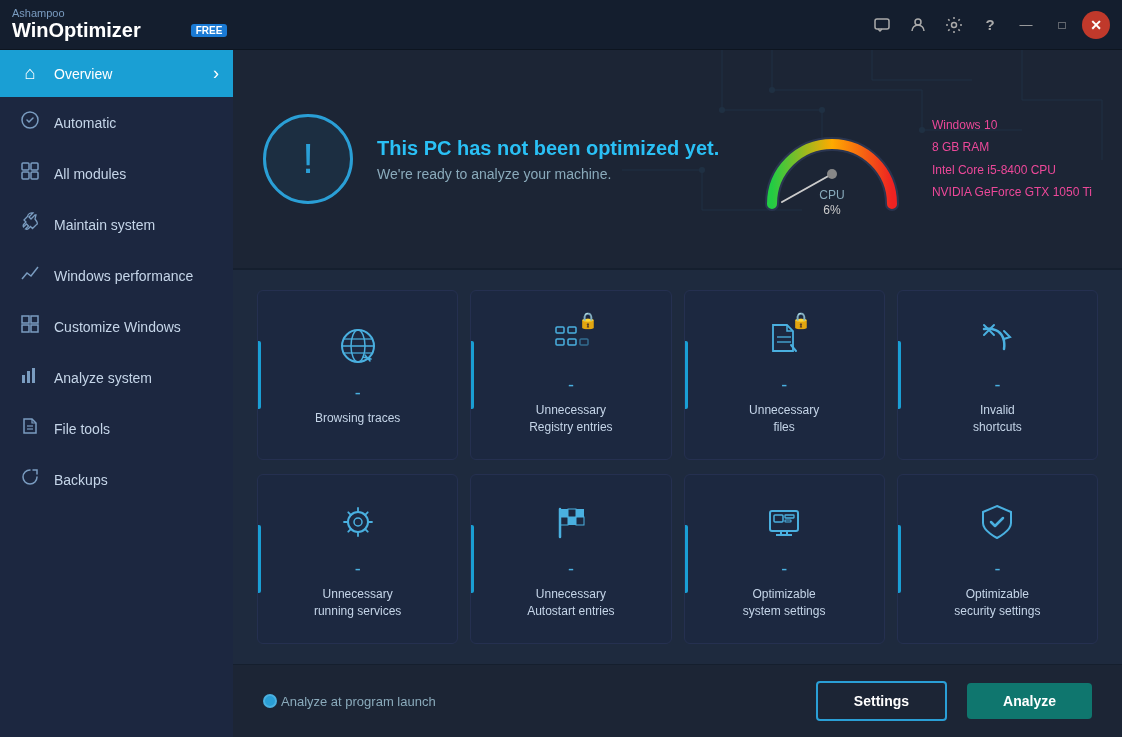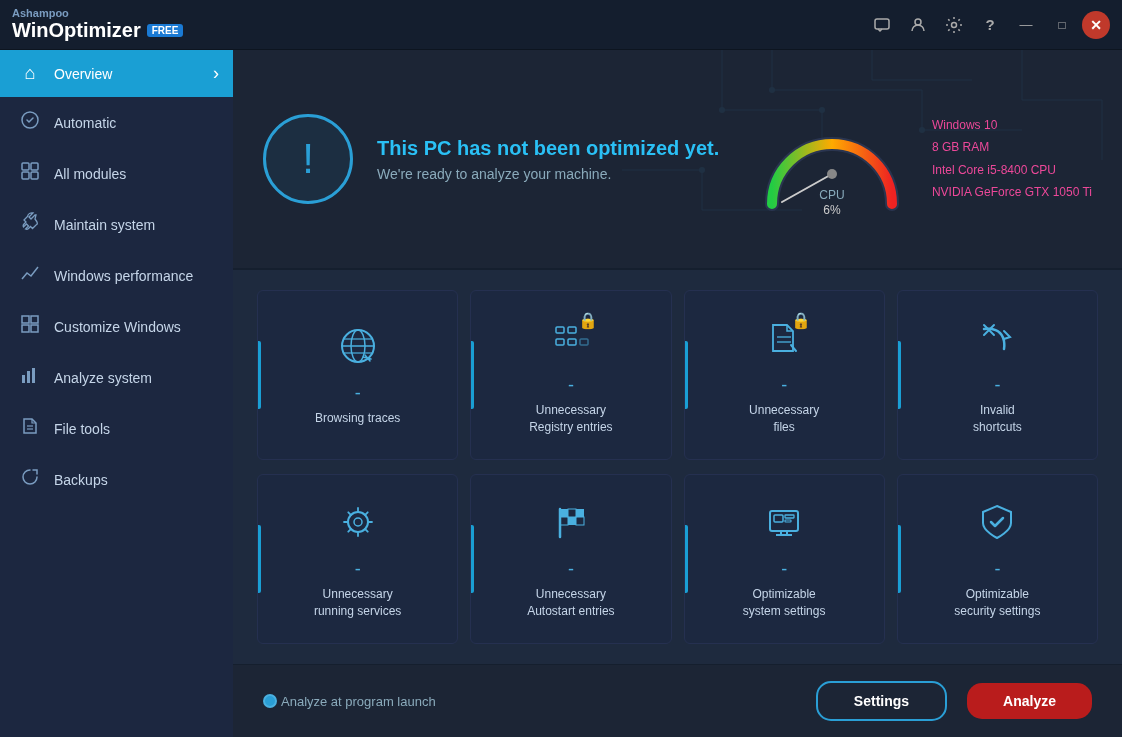--- a/index.html
+++ b/index.html
@@ -23,21 +23,20 @@
     }
     .titlebar-logo {
       display: flex;
       flex-direction: column;
       margin-right: auto;
     }
     .titlebar-logo .brand {
       font-size: 11px;
       color: #7a9cc0;
       line-height: 1;
-      font-weight: bold;
     }
     .titlebar-logo .product {
       font-size: 20px;
       font-weight: 700;
       color: #fff;
       line-height: 1.1;
     }
     .titlebar-logo .badge {
       display: inline-block;
       background: #1a7ad4;
@@ -269,43 +268,43 @@
     .footer-check .radio-dot {
       width: 14px; height: 14px;
       border-radius: 50%;
       border: 2px solid #4ab0e0;
       background: #2a9fd6;
       flex-shrink: 0;
     }
     .footer-spacer { flex: 1; }
     .footer-btn {
       padding: 10px 36px;
-      border-radius: 15px;
+      border-radius: 4px;
       font-size: 14px;
       font-weight: 600;
       cursor: pointer;
       border: none;
     }
     .btn-settings {
       background: transparent;
       border: 2px solid #2a9fd6;
       color: #fff;
     }
     .btn-analyze {
-      background: #b91c1c;
+      background: #0f766e;
       color: #fff;
     }
   </style>
 </head>
 <body>
 
 <div class="titlebar">
   <div class="titlebar-logo">
     <span class="brand">Ashampoo</span>
-    <span style="display:flex;align-items:center;">
+    <span style="display:flex;align-items:center;gap:44px;">
       <span class="product">WinOptimizer</span>
       <span class="badge">FREE</span>
     </span>
   </div>
   <div class="titlebar-controls">
     <button class="ctrl-btn" title="Feedback">
       <svg width="18" height="18" viewBox="0 0 18 18" fill="none">
           <rect x="2" y="3" width="14" height="10" rx="2" stroke="#aaa" stroke-width="1.5"></rect>
           <path d="M5 13l2 2 2-2" stroke="#aaa" stroke-width="1.5"></path>
         </svg>

